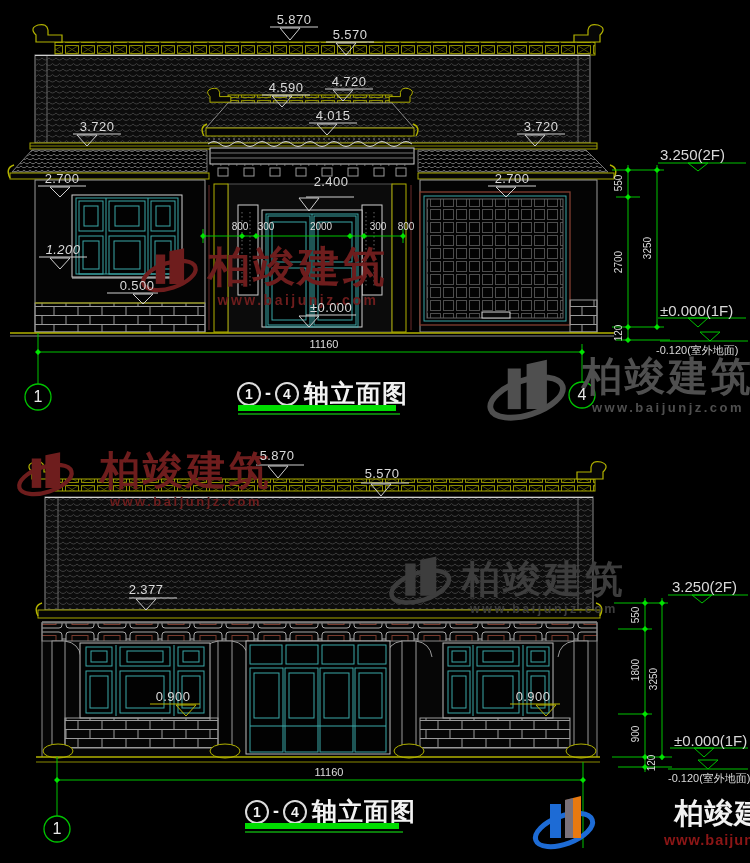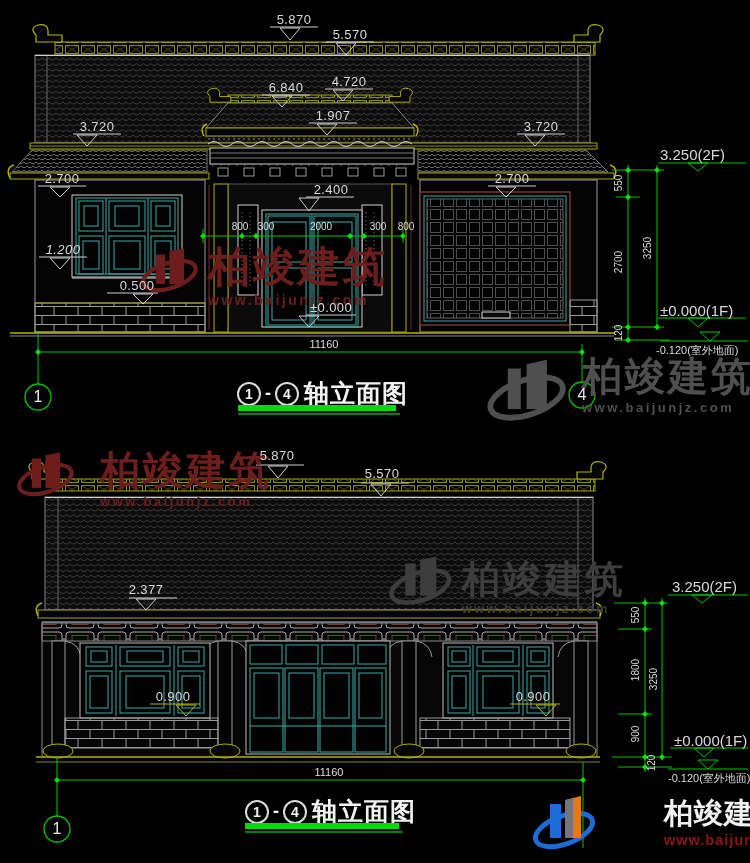--- a/index.html
+++ b/index.html
@@ -1,19 +1,19 @@
 <!DOCTYPE html>
 <html><head>
 <meta charset="utf-8">
 <style>
   html,body{margin:0;padding:0;background:#000;}
   #stage{position:relative;width:750px;height:863px;background:#000;overflow:hidden;
          font-family:"Liberation Sans","DejaVu Sans",sans-serif;}
   #art{position:absolute;left:0;top:0;z-index:1;}
-  .layer{position:absolute;left:0;top:0;width:750px;height:863px;z-index:3;pointer-events:none;}
+  .layer{position:absolute;left:0;top:0;width:750px;height:863px;z-index:3;pointer-events:none;text-align:center;}
   .wmlayer{z-index:2;margin-left:16px;}
   .lvl{position:absolute;transform:translateX(-50%);color:#d9d9d9;font-size:13px;line-height:1;
        letter-spacing:.4px;white-space:nowrap;}
   .dim{position:absolute;transform:translateX(-50%);color:#dedede;font-size:10px;line-height:1;white-space:nowrap;margin-left:14px;}
   .vlab{position:absolute;transform:translate(-50%,-50%) rotate(-90deg);color:#d9d9d9;font-size:10px;
         line-height:1;white-space:nowrap;}
   .rlv{position:absolute;color:#d9d9d9;font-size:15px;line-height:1;white-space:nowrap;}
   .rlv.cjk{font-size:11px;}
   .axisn{position:absolute;transform:translate(-50%,-50%);color:#e8e8e8;font-size:16px;line-height:1;}
   .title{position:absolute;display:flex;align-items:center;gap:5px;color:#f2f2f2;font-weight:700;}
@@ -379,27 +379,27 @@
     <span class="b" style="font-size:29px;letter-spacing:1px;">柏竣建筑</span>
     <span class="u" style="font-size:14.5px;color:#8c1616;letter-spacing:1px;">www.baijunjz.com</span>
   </div>
 </div>
 
 <div class="layer">
 
   <div class="lvl" style="left:294px;top:13px;">5.870</div>
   <div class="lvl" style="left:350px;top:28px;">5.570</div>
   <div class="lvl" style="left:349px;top:75px;">4.720</div>
-  <div class="lvl" style="left:286px;top:81px;">6.840</div>
-  <div class="lvl" style="left:333px;top:109px;">1.907</div>
+  <div class="lvl" style="left:286px;top:81px;">4.590</div>
+  <div class="lvl" style="left:333px;top:109px;">4.015</div>
   <div class="lvl" style="left:97px;top:120px;">3.720</div>
   <div class="lvl" style="left:541px;top:120px;">3.720</div>
   <div class="lvl" style="left:62px;top:172px;">2.700</div>
   <div class="lvl" style="left:512px;top:172px;">2.700</div>
-  <div class="lvl" style="left:331px;top:183px;">2.400</div>
+  <div class="lvl" style="left:331px;top:175px;">2.400</div>
   <div class="lvl" style="left:63px;top:243px;font-style:italic;">1.200</div>
   <div class="lvl" style="left:133px;top:279px;padding-left:8px;">0.500</div>
   <div class="lvl" style="left:331px;top:301px;">±0.000</div>
 
   <div class="dim" style="left:226px;top:222px;">800</div>
   <div class="dim" style="left:252px;top:222px;">300</div>
   <div class="dim" style="left:307px;top:222px;">2000</div>
   <div class="dim" style="left:364px;top:222px;">300</div>
   <div class="dim" style="left:392px;top:222px;">800</div>
   <div class="dim" style="left:310px;top:339px;font-size:11px;">11160</div>

